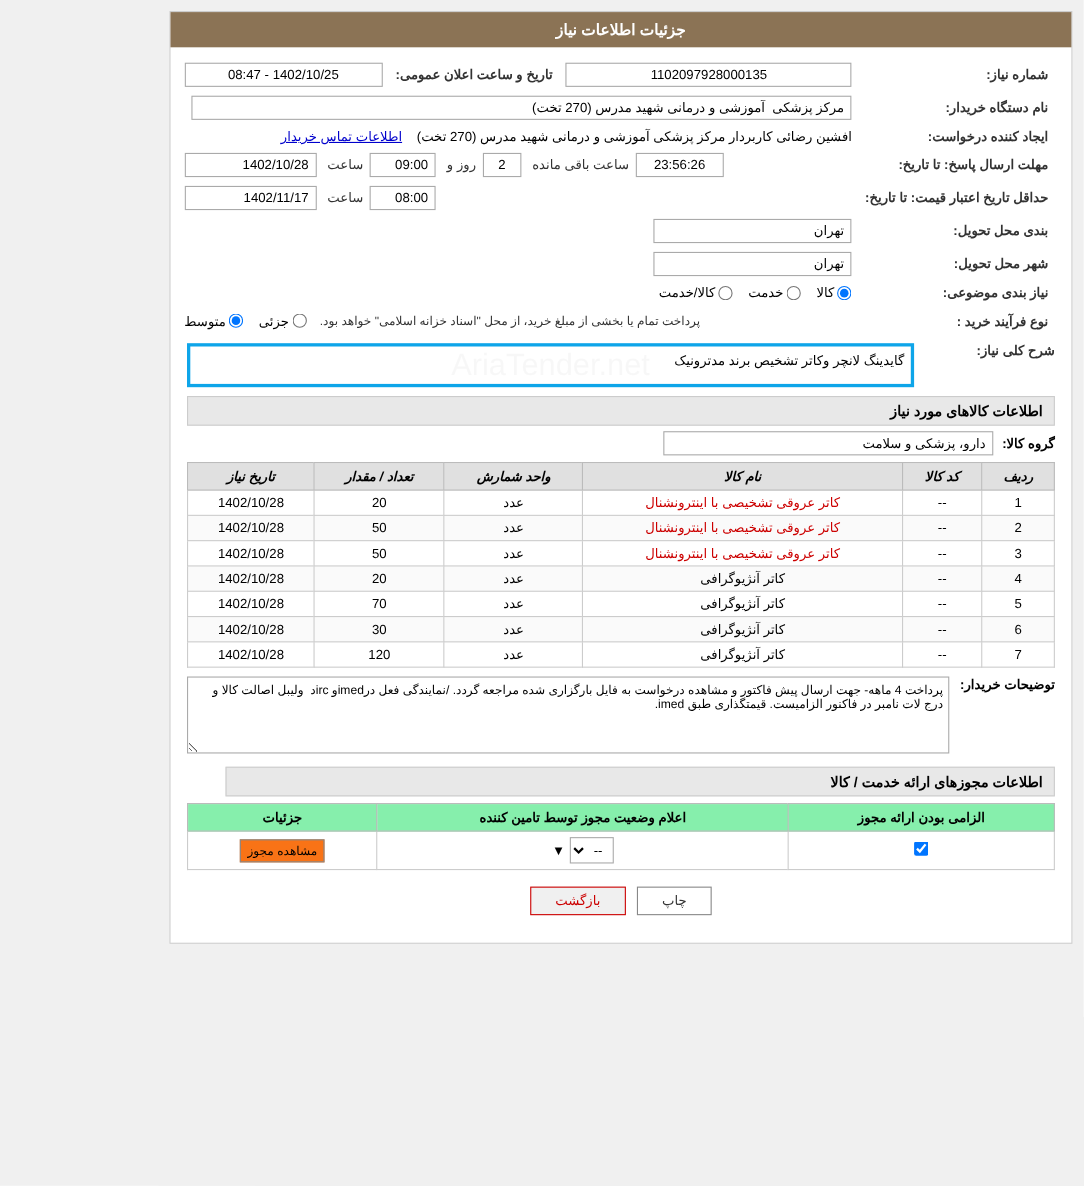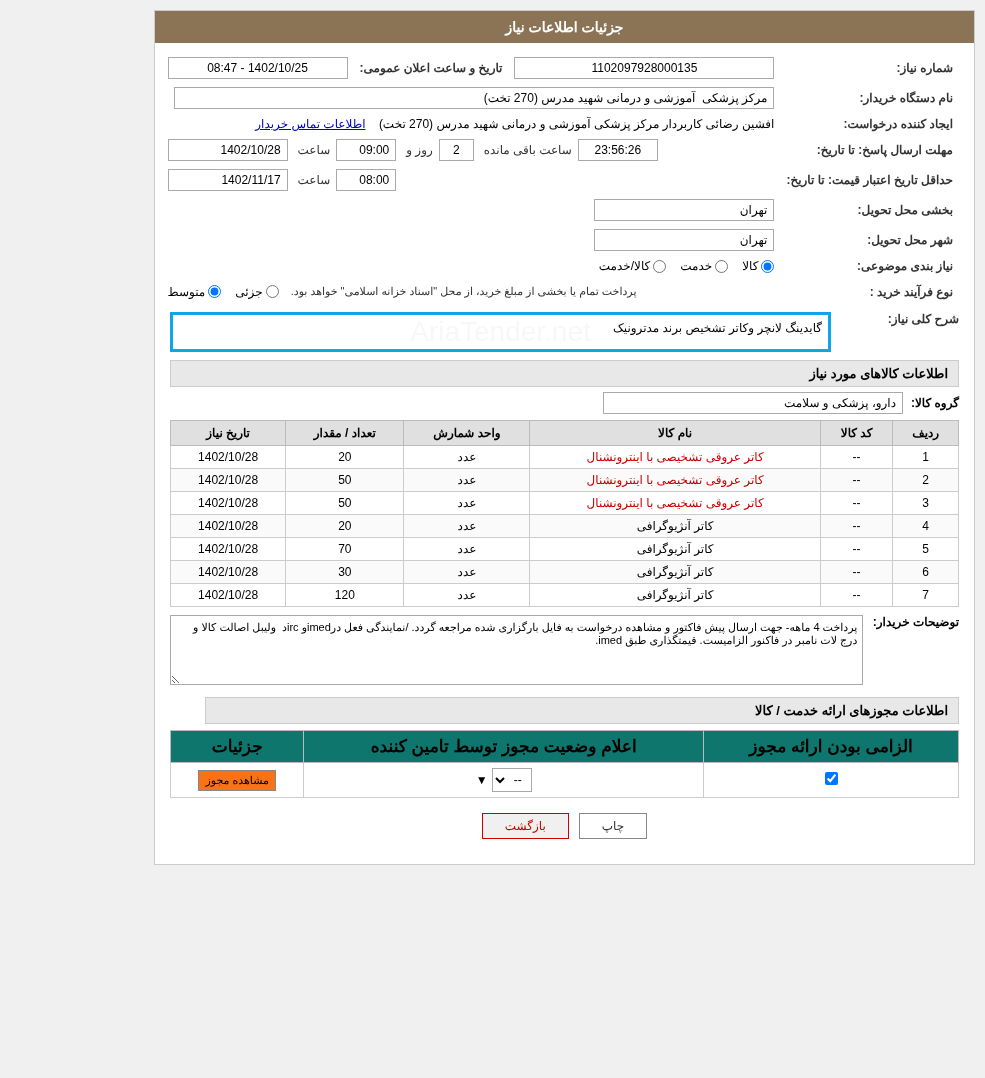--- a/index.html
+++ b/index.html
@@ -104,20 +104,21 @@
       width: 100%;
       border-collapse: collapse;
       margin-top: 6px;
     }
     .data-table th {
       background: #e0e0e0;
       border: 1px solid #bbb;
       padding: 5px 8px;
       text-align: center;
       font-size: 12px;
+      font-style: italic;
     }
     .data-table td {
       border: 1px solid #ccc;
       padding: 4px 8px;
       text-align: center;
       font-size: 12px;
     }
     .data-table tr:nth-child(even) td { background: #fafafa; }
     .textarea-box {
       width: 100%;
@@ -170,25 +171,25 @@
     }
     .checkbox-cell {
       text-align: center;
     }
     .license-table {
       width: 100%;
       border-collapse: collapse;
       margin-top: 6px;
     }
     .license-table th {
-      background: #0f766e;
+      background: #86efac;
       border: 1px solid #bbb;
       padding: 5px 8px;
       text-align: center;
-      font-size: 17px;
+      font-size: 12px;
     }
     .license-table td {
       border: 1px solid #ccc;
       padding: 5px 8px;
       text-align: center;
       font-size: 12px;
     }
     .select-box {
       border: 1px solid #aaa;
       padding: 3px 5px;
@@ -258,21 +259,21 @@
           <td class="label-cell">حداقل تاریخ اعتبار قیمت: تا تاریخ:</td>
           <td colspan="3" class="value-cell">
             <div class="inline-group">
               <input class="input-box input-small" type="text" value="1402/11/17" readonly="" style="">
               <span class="inline-label">ساعت</span>
               <input class="input-box input-xsmall" type="text" value="08:00" readonly="" style="">
             </div>
           </td>
         </tr>
         <tr>
-          <td class="label-cell">بخشی محل تحویل:</td>
+          <td class="label-cell">بندی محل تحویل:</td>
           <td colspan="3" class="value-cell">
             <input class="input-box input-medium" type="text" value="تهران" readonly="" style="text-align: right;">
           </td>
         </tr>
         <tr>
           <td class="label-cell">شهر محل تحویل:</td>
           <td colspan="3" class="value-cell">
             <input class="input-box input-medium" type="text" value="تهران" readonly="" style="text-align: right;">
           </td>
         </tr>

